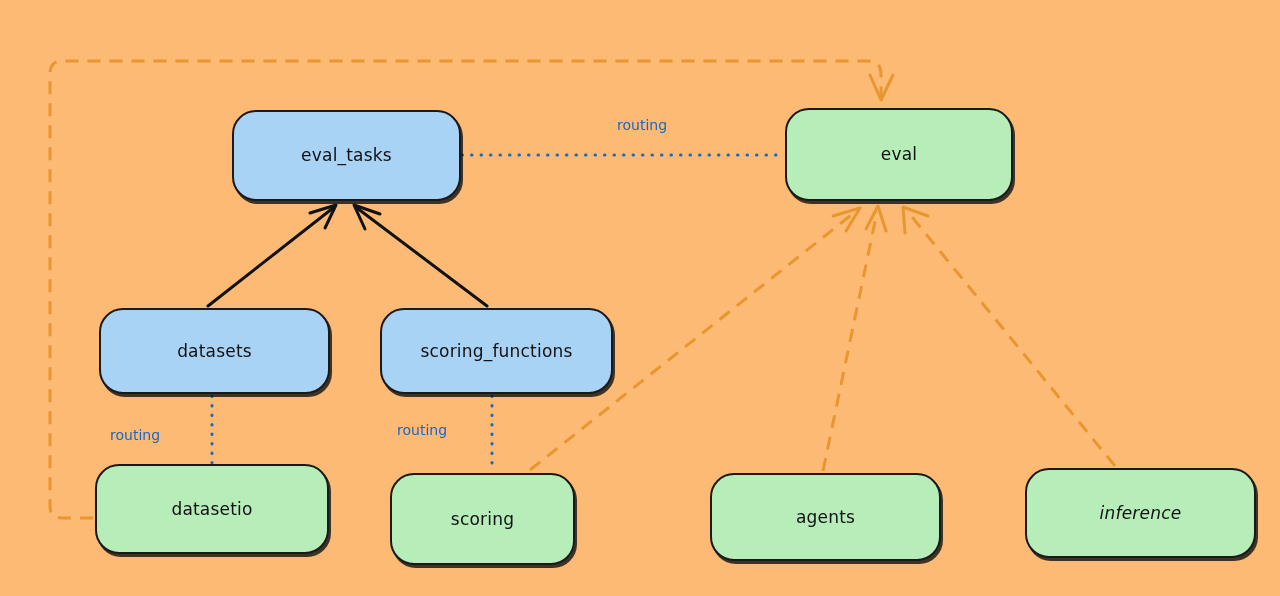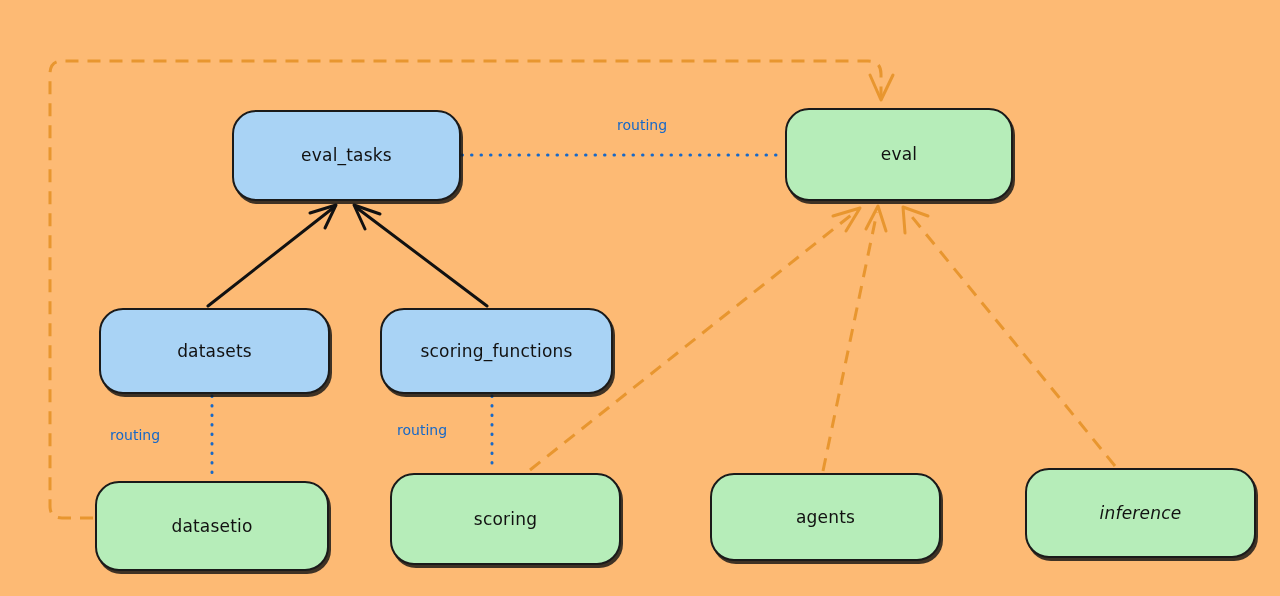--- a/index.html
+++ b/index.html
@@ -117,21 +117,21 @@
   <div class="edge-label" style="left:397px; top:422px;">routing</div>
 
   <div class="node blue" style="left:232px; top:110px; width:229px; height:91px;">eval_tasks</div>
 
   <div class="node green" style="left:785px; top:108px; width:228px; height:93px;">eval</div>
 
   <div class="node blue" style="left:99px; top:308px; width:231px; height:86px;">datasets</div>
 
   <div class="node blue" style="left:380px; top:308px; width:233px; height:86px;">scoring_functions</div>
 
-  <div class="node green" style="left:95px; top:481px; width:234px; height:90px;">datasetio</div>
+  <div class="node green" style="left:95px; top:464px; width:234px; height:90px;">datasetio</div>
 
-  <div class="node green" style="left:390px; top:473px; width:231px; height:92px;">scoring</div>
+  <div class="node green" style="left:390px; top:473px; width:185px; height:92px;">scoring</div>
 
   <div class="node green" style="left:710px; top:473px; width:231px; height:88px;">agents</div>
 
   <div class="node green" style="left:1025px; top:468px; width:231px; height:90px;font-style:italic;">inference</div>
 
 </div>
 
 </body></html>

